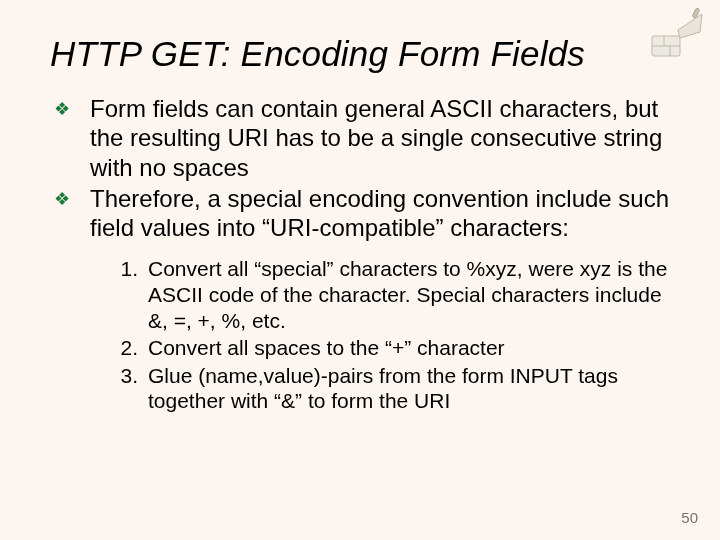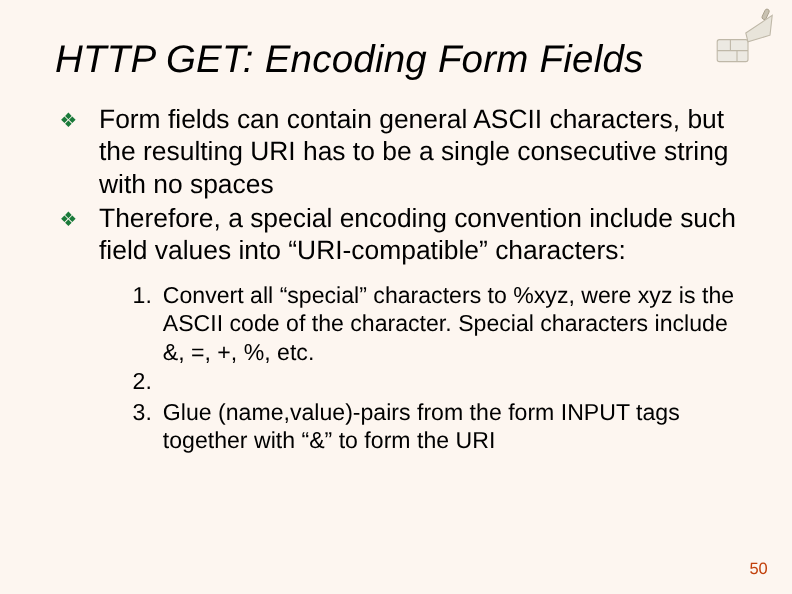--- a/index.html
+++ b/index.html
@@ -65,21 +65,21 @@
   .sub-number {
     flex: 0 0 auto;
     width: 30px;
     text-align: right;
     margin-right: 10px;
   }
   .page-number {
     position: absolute;
     right: 22px;
     bottom: 14px;
-    color: #c2410c;
+    color: #737373;
     font-size: 15px;
   }
   .corner-art {
     position: absolute;
     top: 6px;
     right: 10px;
     width: 60px;
     height: 56px;
   }
 </style>
@@ -112,20 +112,21 @@
     </li>
   </ul>
 
   <ol class="sub-list">
     <li>
       <span class="sub-number">1.</span>
       <span>Convert all “special” characters to %xyz, were xyz is the ASCII code of the character. Special characters include &amp;, =, +, %, etc.</span>
     </li>
     <li>
       <span class="sub-number">2.</span>
+      <span>Convert all spaces to the “+” character</span>
     </li>
     <li>
       <span class="sub-number">3.</span>
       <span>Glue (name,value)-pairs from the form INPUT tags together with “&amp;” to form the URI</span>
     </li>
   </ol>
 
   <div class="page-number">50</div>
 </div>
 

